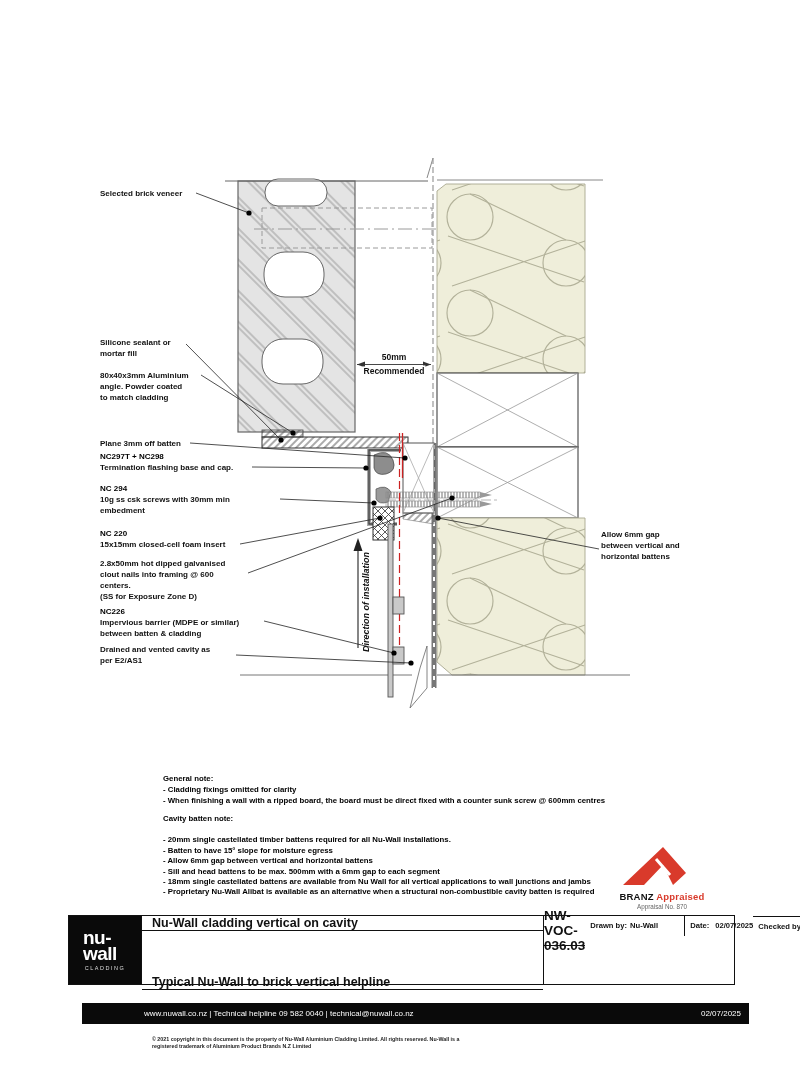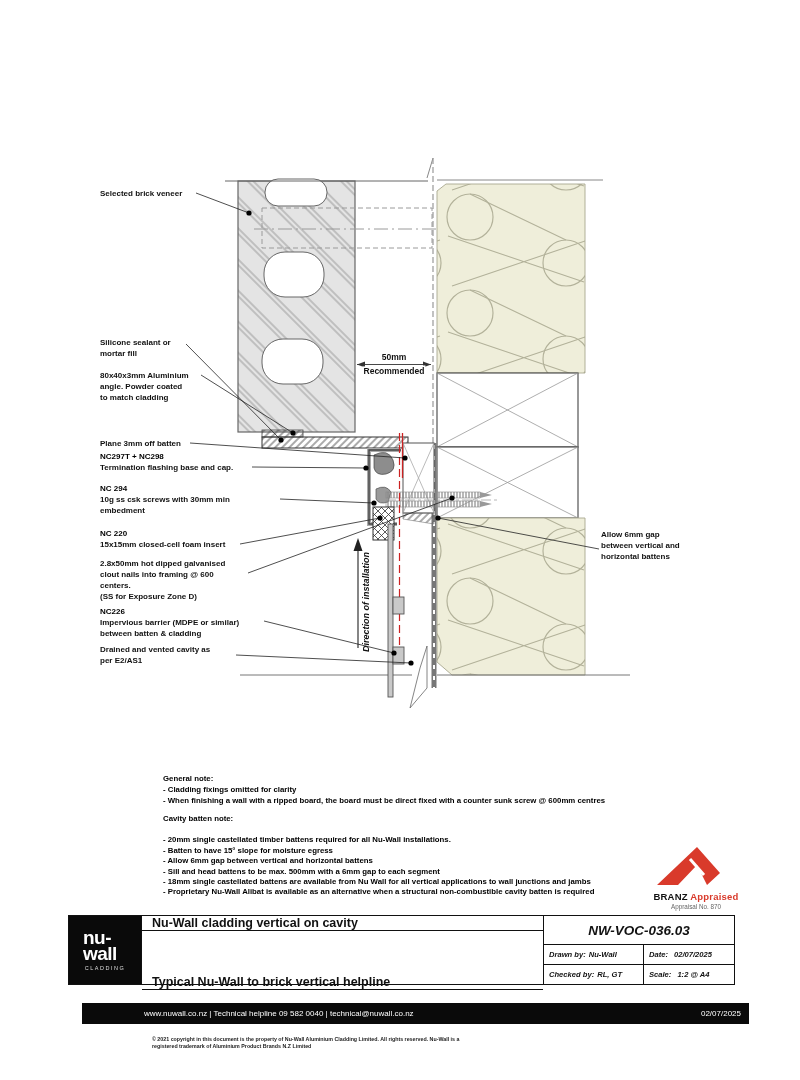--- a/index.html
+++ b/index.html
@@ -8,36 +8,36 @@
   svg text{font-family:"Liberation Sans",sans-serif;}
   .callout{font-size:8px;font-weight:bold;fill:#111;}
   .callout-code{font-size:8px;font-weight:800;fill:#000;}
   .dimtext{font-size:8.5px;font-weight:bold;fill:#111;paint-order:stroke;stroke:#fff;stroke-width:3px;}
   .dirtext{font-size:9px;font-weight:bold;font-style:italic;fill:#111;}
   
   .notes{position:absolute;left:163px;font-size:7.8px;font-weight:bold;color:#000;line-height:11px;}
   .notes2{line-height:10.4px;}
   .notes .gap{height:11px;}
   
-  .branz{position:absolute;left:646px;top:845px;width:100px;text-align:center;}
+  .branz{position:absolute;left:612px;top:845px;width:100px;text-align:center;}
   .branz-line{font-size:9.5px;font-weight:800;letter-spacing:.2px;}
   .branz-no{font-size:6.3px;color:#666;margin-top:1px;}
   
   .tblock{position:absolute;left:68px;top:915px;width:667px;height:70px;border:1.6px solid #111;
           box-sizing:border-box;display:flex;}
   .tb-logo{width:72px;background:#0a0a0a;color:#fff;display:flex;flex-direction:column;
            align-items:center;justify-content:center;flex:none;}
   .tb-logo .l1{font-size:19px;font-weight:800;line-height:16px;letter-spacing:-.5px;align-self:flex-start;margin-left:14px;}
   .tb-logo .sub{font-size:5.5px;letter-spacing:1.5px;margin-top:3px;color:#ddd;}
   .tb-mid{flex:1;display:flex;flex-direction:column;border-left:1.2px solid #111;border-right:1.2px solid #111;gap:44px;}
   .tb-title{height:23px;border-bottom:1.2px solid #111;display:flex;align-items:center;
             padding-left:10px;font-size:12.5px;font-weight:bold;}
   .tb-copy{flex:1;padding:2px 10px;font-size:5.3px;font-weight:bold;color:#222;line-height:7px;
            display:flex;flex-direction:column;justify-content:center;}
-  .tb-right{width:190px;flex:none;display:flex;flex-direction:column;font-style:italic;}
+  .tb-right{width:190px;flex:none;display:flex;flex-direction:row;}
   .tb-doc{height:29px;border-bottom:1.2px solid #111;display:flex;align-items:center;
           justify-content:center;font-size:13.5px;font-weight:800;}
   .tb-row{height:19.5px;display:flex;font-size:7.6px;font-weight:bold;}
   .tb-row + .tb-row{border-top:1.2px solid #111;}
   .tb-cell-l{width:100px;border-right:1.2px solid #111;display:flex;align-items:center;padding-left:5px;gap:3px;box-sizing:border-box;}
   .tb-cell-r{flex:1;display:flex;align-items:center;padding-left:5px;gap:6px;}
   
   .footer{position:absolute;left:82px;top:1003px;width:667px;height:21px;background:#0a0a0a;
           color:#fff;display:flex;align-items:center;font-size:8px;}
   .footer .links{margin-left:62px;}

